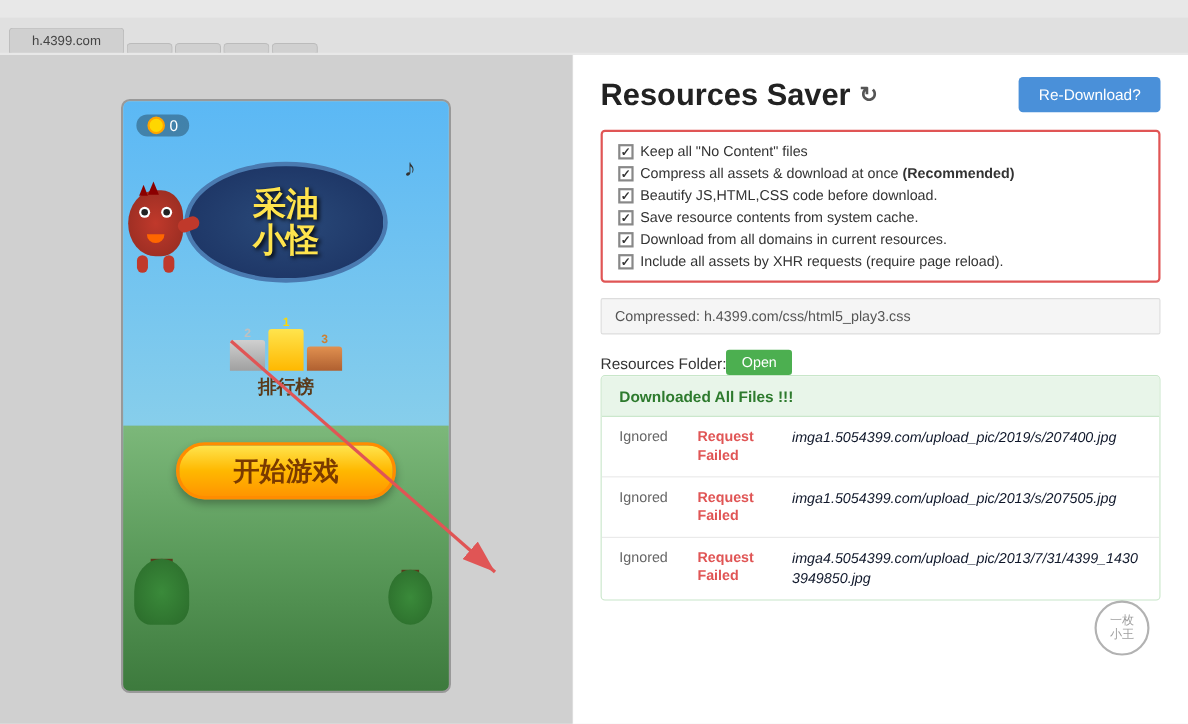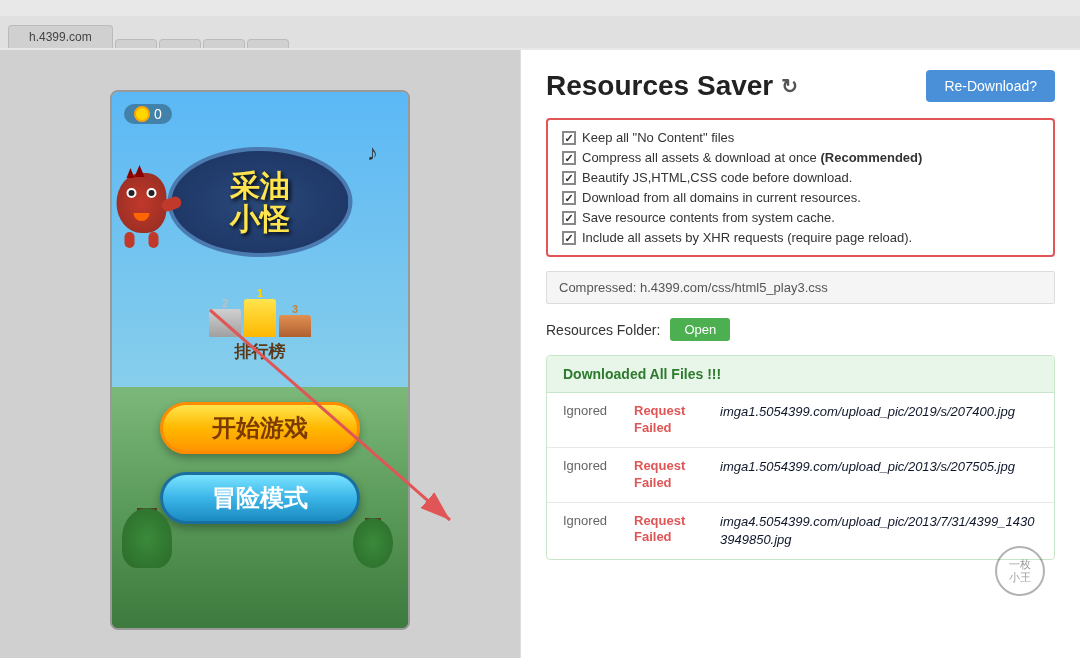--- a/index.html
+++ b/index.html
@@ -241,22 +241,20 @@
       padding: 8px 12px;
       font-size: 13px;
       color: #555;
       margin-bottom: 14px;
       border-radius: 2px;
     }
 
     .resources-folder-row {
       display: flex;
       align-items: center;
-      gap: 10px;
-      margin-bottom: 14px;
       font-size: 14px;
       color: #333;
     }
 
     .btn-open {
       background: #4CAF50;
       color: white;
       border: none;
       padding: 4px 14px;
       border-radius: 3px;
@@ -422,21 +420,20 @@
           <div style="display:flex;flex-direction:column;align-items:center;">
             <div style="font-size:11px;color:#CD7F32;font-weight:bold;">3</div>
             <div style="width:32px;height:22px;background:linear-gradient(#E09050,#B06030);border-radius:3px 3px 0 0;"></div>
           </div>
         </div>
         <div style="font-size:17px;color:#5a3a1a;font-weight:bold;margin-top:3px;font-family:SimHei,sans-serif;">排行榜</div>
       </div>
 
       <div class="btn-start">开始游戏</div>
 
-      <div class="btn-adventure">冒险模式</div>
 
       <div style="position:absolute;bottom:40px;left:10px;width:50px;height:80px;">
         <div style="width:20px;height:50px;background:#5a3a1a;margin:0 auto;"></div>
         <div style="width:50px;height:60px;background:radial-gradient(#3a8a3a,#2a6a2a);border-radius:50% 50% 30% 30%;position:absolute;top:0;left:0;"></div>
       </div>
       <div style="position:absolute;bottom:40px;right:10px;width:50px;height:70px;">
         <div style="width:16px;height:40px;background:#5a3a1a;margin:0 auto;"></div>
         <div style="width:40px;height:50px;background:radial-gradient(#3a8a3a,#2a6a2a);border-radius:50%;position:absolute;top:0;left:5px;"></div>
       </div>
     </div>
@@ -473,26 +470,26 @@
         <span>Compress all assets &amp; download at once <strong>(Recommended)</strong></span>
       </div>
 
       <div class="option-item">
         <div class="checkbox checked"></div>
         <span>Beautify JS,HTML,CSS code before download.</span>
       </div>
 
       <div class="option-item">
         <div class="checkbox checked"></div>
-        <span>Download from all domains in current resources.</span>
+        <span>Save resource contents from system cache.</span>
       </div>
 
       <div class="option-item">
         <div class="checkbox checked"></div>
-        <span>Save resource contents from system cache.</span>
+        <span>Download from all domains in current resources.</span>
       </div>
 
       <div class="option-item">
         <div class="checkbox checked"></div>
         <span>Include all assets by XHR requests (require page reload).</span>
       </div>
     </div>
 
     <div class="compress-status">Compressed: h.4399.com/css/html5_play3.css</div>
 

